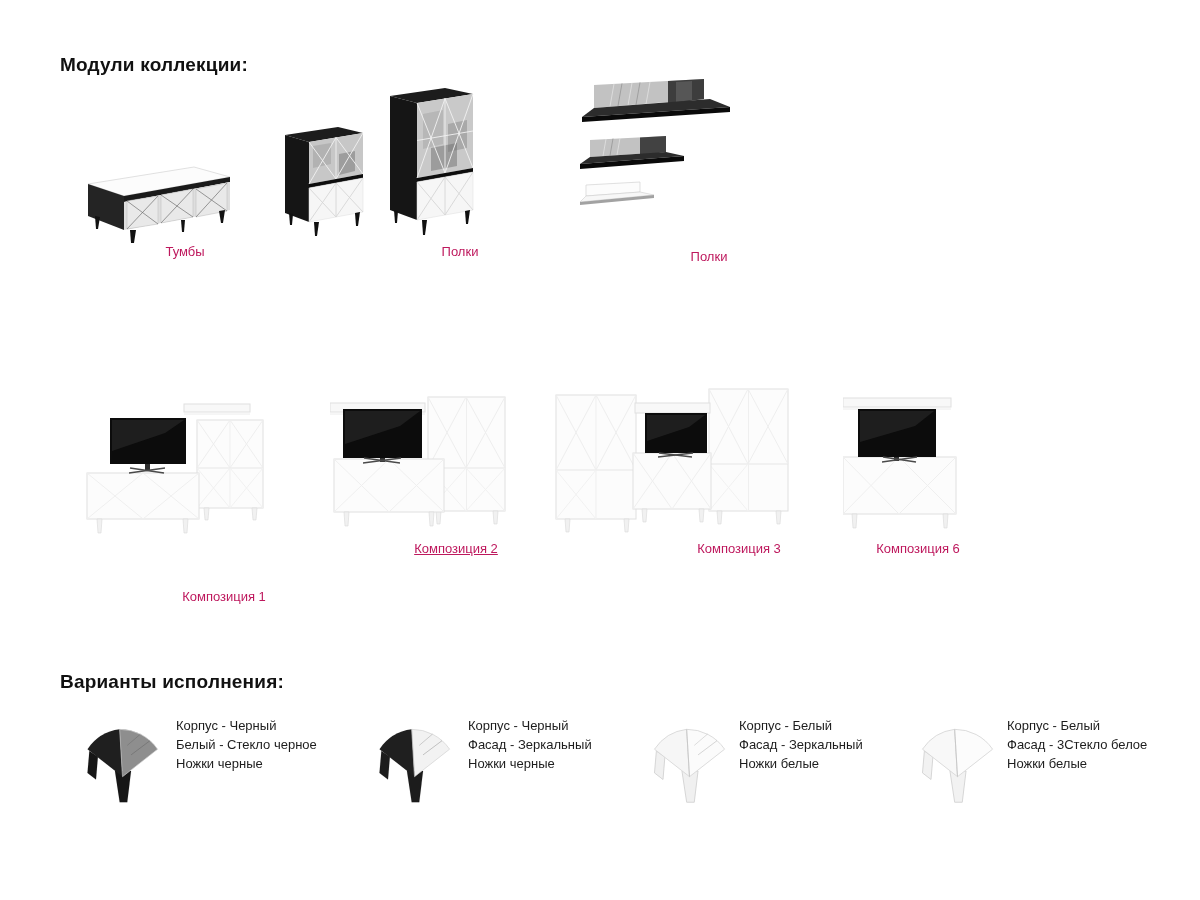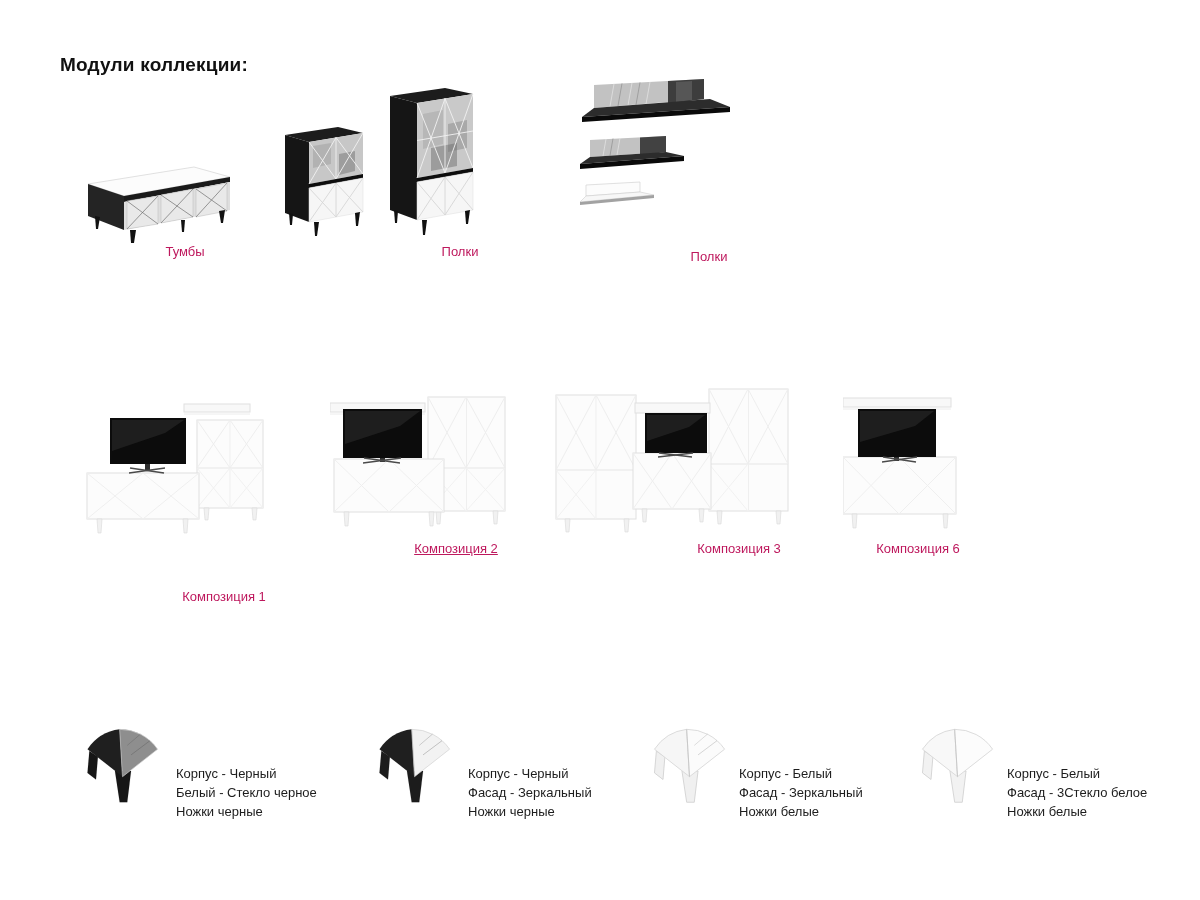--- a/index.html
+++ b/index.html
@@ -10,21 +10,21 @@
   .heading {
     position:absolute; font-size:19px; font-weight:700; letter-spacing:.2px; color:#111;
     white-space:nowrap;
   }
   .caption {
     position:absolute; font-size:13px; color:#be185d; white-space:nowrap;
     transform:translateX(-50%);
   }
   .img { position:absolute; }
   .spec {
-    position:absolute; font-size:13px; color:#1d1d1d; line-height:19px; white-space:nowrap;margin-top:48px;
+    position:absolute; font-size:13px; color:#1d1d1d; line-height:19px; white-space:nowrap;
   }
   
   .sw-light .fan  { stroke:#d6d6d6; stroke-width:.9; }
   .sw-light .leg  { stroke:#d0d0d0; stroke-width:.9; }
   .sw-dark  .leg  { stroke:rgba(0,0,0,.15); stroke-width:.6; }
   .fan-facade     { stroke:#d0d0d0; stroke-width:.7; }
 </style>
 </head>
 <body>
 
@@ -255,20 +255,21 @@
     <g>
       <rect x="15" y="13" width="78" height="48" fill="#0c0c0c"></rect>
       <polygon points="17,15 91,15 72,30 17,46" fill="#262626" opacity=".7"></polygon>
       <rect x="51" y="61" width="5" height="4" fill="#2e2e2e"></rect>
       <line x1="39" y1="66" x2="74" y2="61" stroke="#4a4a4a" stroke-width="1.3"></line>
       <line x1="40" y1="61" x2="73" y2="66" stroke="#4a4a4a" stroke-width="1.3"></line>
     </g>
   </svg>
   <div class="caption" style="left:918px; top:541px;">Композиция 6</div>
 
+  <div class="heading" style="left:60px; top:671px;">Варианты исполнения:</div>
 
   <svg class="img sw-dark" style="left:78px; top:716px;" width="90" height="92" viewBox="0 0 95 95">
     <polygon class="leg" points="12,36 21,42 19,66 10,59" fill="#161616"></polygon>
     <path class="leg" d="M39,57 L56,57 L52,90 L44,90 Z" fill="#161616"></path>
     <path class="fan" d="M47,63 L10,34 A48,48 0 0 1 44,13 Z" fill="#1f1f1f"></path>
     <path class="fan fan-facade" d="M47,63 L44,13 A48,48 0 0 1 84,34 Z" fill="#8e8e8e"></path>
     <line x1="47" y1="63" x2="44" y2="13" stroke="rgba(128,128,128,.35)" stroke-width=".8"></line>
     <line x1="56" y1="40" x2="76" y2="25" stroke="rgba(90,90,90,.55)" stroke-width=".8"></line>
     <line x1="52" y1="30" x2="66" y2="18" stroke="rgba(90,90,90,.45)" stroke-width=".8"></line>
   </svg>

